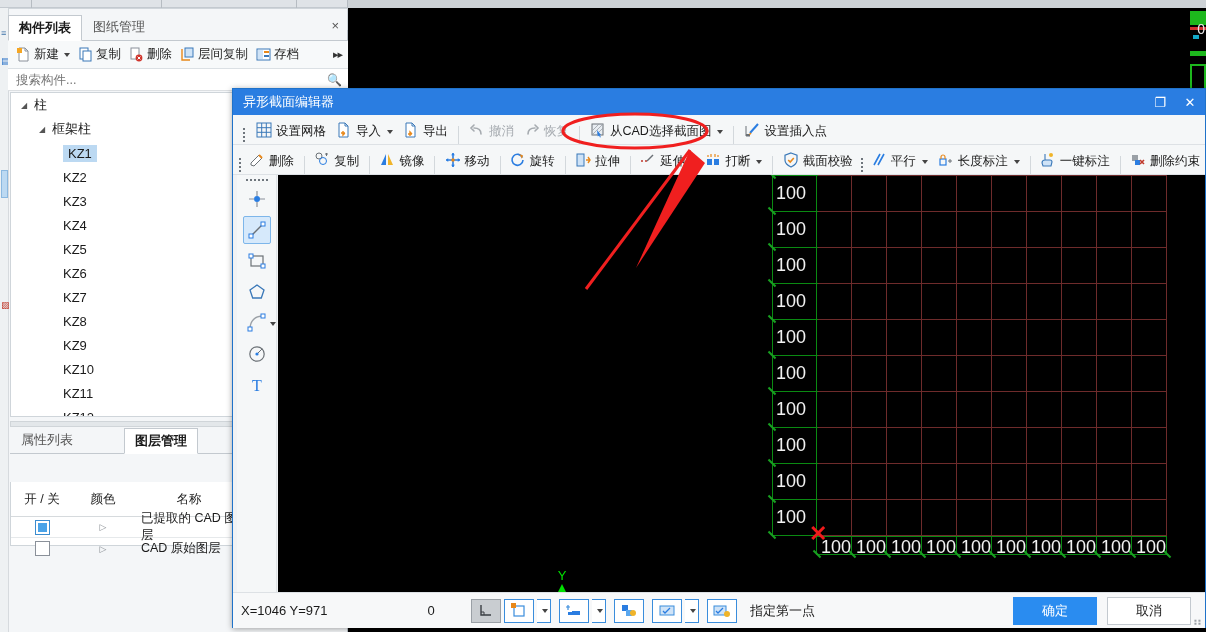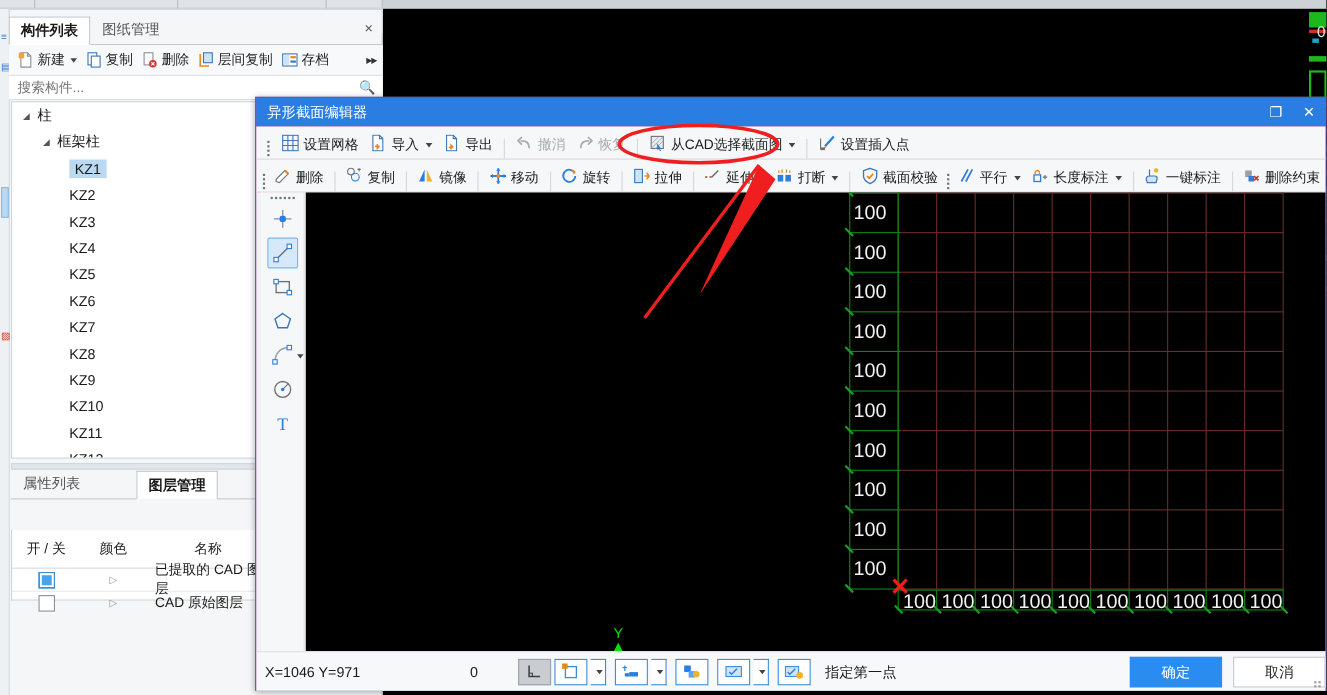--- a/index.html
+++ b/index.html
@@ -108,21 +108,21 @@
   .origin-x { position:absolute; color:#f11b1b; font-size:22px; font-weight:bold; line-height:1; font-family:"Liberation Sans",sans-serif;}
   .ucs { position:absolute; }
 
   .dlg-status { position:absolute; left:0; top:503px; width:972px; height:36px; background:#f7f8f9; border-top:1px solid #dde1e5; display:flex; align-items:center; padding-left:8px;}
   .st-coord { font-size:13px; color:#1a1a1a; width:150px;}
   .st-zero { font-size:13px; color:#1a1a1a; width:80px; text-align:center;}
   .sbtn { width:30px; height:24px; border:1px solid #3a8ddc; background:#fff; display:flex; align-items:center; justify-content:center; margin-right:3px; cursor:default; position:relative;}
   .sbtn.plain { border:1px solid #9aa0a6; background:#c9cdd1; }
   .sbtn-caret { width:14px; height:24px; border:1px solid #3a8ddc; border-left:none; background:#fff; display:flex;align-items:center;justify-content:center; margin-right:8px; cursor:default;}
   .st-hint { font-size:13px; color:#1a1a1a; margin-left:10px;}
-  .st-actions { margin-left:auto; display:flex; align-items:center; gap:10px; }
+  .st-actions { margin-left:auto; display:flex; align-items:center; gap:10px; padding-right:14px;}
   .btn-ok { width:84px; height:28px; background:#2a8cf0; color:#fff; border:none; font-size:13px; font-family:"Liberation Sans",sans-serif; cursor:default;}
   .btn-cancel { width:84px; height:28px; background:#fff; color:#1a1a1a; border:1px solid #c3c9cf; font-size:13px; font-family:"Liberation Sans",sans-serif; cursor:default;}
   .resize-grip { position:absolute; right:3px; bottom:3px; color:#9aa0a6; font-size:8px; line-height:3px; letter-spacing:1px;}
 
   
   .anno { position:absolute; pointer-events:none; }
 </style>
 </head>
 <body>
 

